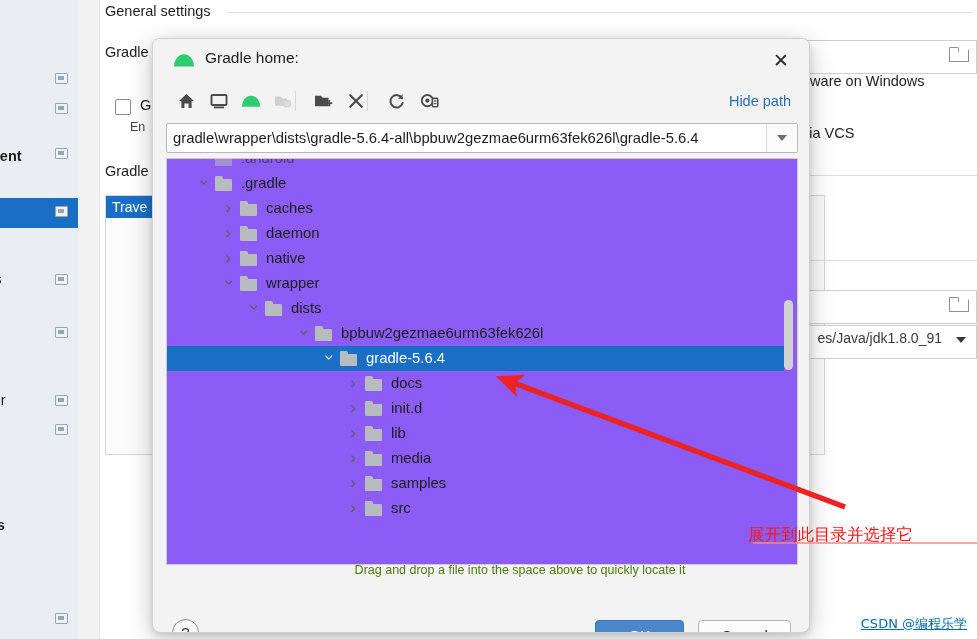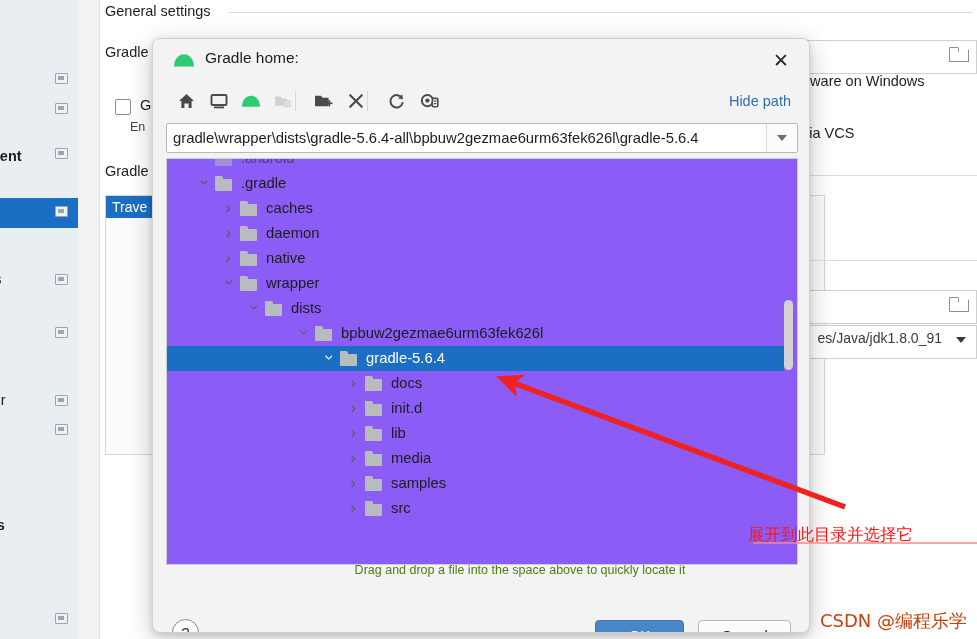--- a/index.html
+++ b/index.html
@@ -241,22 +241,23 @@
     position: absolute; left: 0; top: 0; width: 977px; height: 639px;
     pointer-events: none;
   }
   .annot-text {
     position: absolute; left: 748px; top: 524px;
     font-size: 16.5px; color: #ff1414; white-space: nowrap;
     font-family: "DejaVu Sans", sans-serif;
   }
   .watermark {
     position: absolute; right: 10px; bottom: 6px;
-    font-size: 18px; color: #c2410c; white-space: nowrap;
+    font-size: 13px; color: #0369a1; white-space: nowrap;
     font-family: "DejaVu Sans", sans-serif;
+    text-decoration: underline;
   }
 </style>
 </head>
 <body>
 
 <div id="root">
 
   <div class="bg-settings-tree" id="bg-tree">
       <div class="bg-tree-icon" style="top: 73px; left: 55px;"></div>
       <div class="bg-tree-icon" style="top: 103px; left: 55px;"></div>

